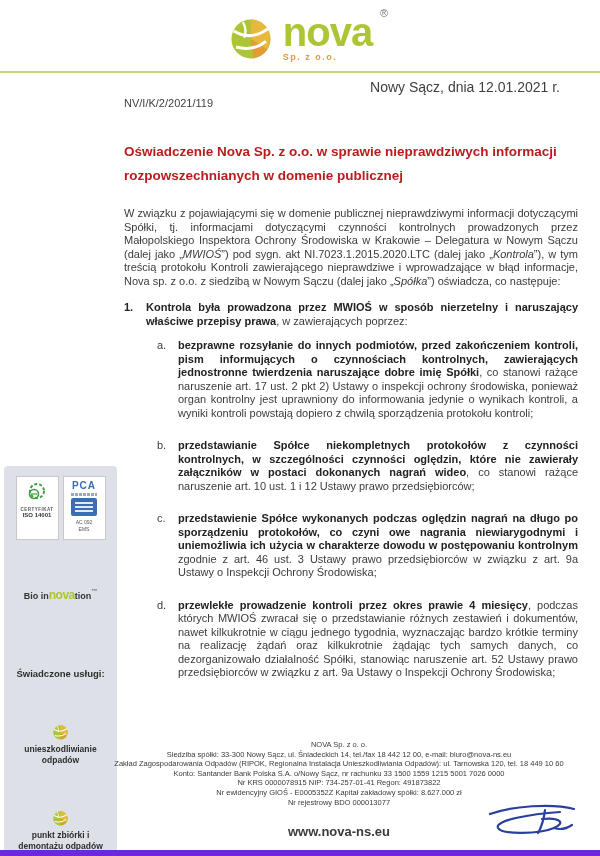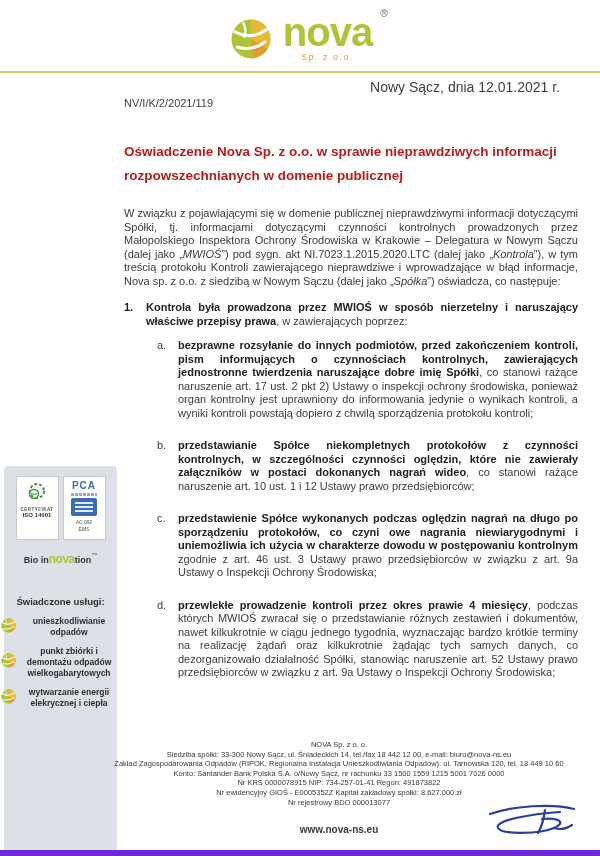--- a/index.html
+++ b/index.html
@@ -18,21 +18,21 @@
   body{font-family:"Liberation Sans","DejaVu Sans",sans-serif;color:var(--text-dark);}
   .page{position:relative;width:600px;height:856px;background:#fff;overflow:hidden;
         border-bottom:6px solid #6d28d9;}
 
   
   .logo-wrap{position:absolute;top:12px;left:0;width:100%;display:flex;justify-content:center;align-items:flex-start;}
   .emblem{width:46px;height:46px;margin-right:9px;margin-top:4px;}
   .logotype{position:relative;line-height:1;}
   .logotype .word{font-size:40px;font-weight:bold;letter-spacing:-1px;color:var(--logo-green);text-transform:lowercase;}
   .logotype .reg{position:absolute;top:-4px;right:-16px;font-size:11px;color:#777;font-weight:normal;}
-  .logotype .sub{display:block;text-align:center;font-size:9px;letter-spacing:1.5px;color:var(--logo-orange);font-weight:normal;margin-top:1px;}
+  .logotype .sub{display:block;text-align:left;font-size:9px;letter-spacing:1.5px;color:var(--logo-orange);font-weight:bold;margin-top:1px;}
   .rule{position:absolute;top:71px;left:0;width:100%;height:2px;background:var(--rule-green);}
 
   .date-line{position:absolute;top:79px;right:40px;font-size:14px;color:#3f3f3f;}
   .ref-number{position:absolute;top:97px;left:124px;font-size:11px;color:#3f3f3f;}
 
   
   .main{position:absolute;top:140px;left:124px;width:454px;font-size:11px;line-height:13.5px;color:#3b3b3b;}
   .doc-title{text-align:left;font-size:13.5px;font-weight:bold;line-height:24px;color:#b91c1c;margin-bottom:19px;}
   .intro{text-align:justify;margin-bottom:13px;}
   .intro i{font-style:italic;}
@@ -40,46 +40,46 @@
   .li{display:flex;margin-bottom:11px;}
   .li .marker{flex:0 0 22px;font-weight:bold;color:#222;}
   .li p{flex:1;text-align:justify;}
   .sub-items{margin-left:33px;}
   .sub-items .li{margin-bottom:19px;}
   .sub-items .li .marker{flex:0 0 21px;font-weight:normal;color:#3b3b3b;}
 
   
   .sidebar{position:absolute;left:4px;top:466px;width:113px;height:386px;background:var(--sidebar-bg);
            border-radius:4px;padding:10px 4px 6px;display:flex;flex-direction:column;align-items:center;
-           text-align:center;color:#2d2d2d;}
+           text-align:center;color:#2d2d2d;gap:36px;}
   .badges{display:flex;gap:4px;}
   .badge{width:43px;height:64px;background:#fff;border:1px solid #c9c9c9;display:flex;flex-direction:column;
          align-items:center;justify-content:flex-start;padding:3px 1px;}
   .badge .gear{width:24px;height:24px;}
   .badge .cap{font-size:4.5px;font-weight:bold;color:#555;letter-spacing:.5px;margin-top:3px;}
   .badge .iso{font-size:6px;font-weight:bold;color:#333;}
   .badge .pca{font-size:10px;font-weight:bold;color:var(--badge-blue);letter-spacing:1px;}
   .badge .pca-bars{width:26px;height:3px;background:repeating-linear-gradient(90deg,#9aa7b8 0 3px,#fff 3px 4px);margin:2px 0;}
   .badge .pca-box{width:26px;height:18px;background:var(--badge-blue);border-radius:2px;display:flex;flex-direction:column;
                   align-items:center;justify-content:center;gap:2px;}
   .badge .pca-box span{display:block;width:18px;height:2px;background:rgba(255,255,255,.85);}
   .badge .ac{font-size:5px;color:#555;margin-top:3px;line-height:1.3;}
   .bio{margin-top:12px;font-size:9px;font-weight:bold;color:#333;white-space:nowrap;}
   .bio .nv{font-size:12px;color:var(--logo-green);letter-spacing:-0.5px;}
   .bio .tm{font-size:6px;vertical-align:top;color:#666;}
   .services-title{margin-top:30px;font-size:9.5px;font-weight:bold;}
-  .service{margin-top:9px;display:flex;flex-direction:row;align-items:center;}
+  .service{margin-top:9px;display:flex;flex-direction:column;align-items:center;}
   .service .icon{width:17px;height:17px;margin-bottom:3px;}
   .service .label{font-size:8.5px;font-weight:bold;line-height:1.25;width:104px;}
 
   
   .footer{position:absolute;top:740px;left:104px;width:470px;text-align:center;font-size:7.5px;
           line-height:9.6px;color:#3a3a3a;}
   .footer .co{font-weight:normal;}
-  .website{position:absolute;top:824px;left:104px;width:470px;text-align:center;font-size:10px;
+  .website{position:absolute;top:824px;left:104px;width:470px;text-align:center;font-size:13px;
            font-weight:bold;color:#3a3a3a;}
   .signature{position:absolute;right:18px;bottom:6px;width:100px;height:42px;}
   .hidden-defs{position:absolute;width:0;height:0;overflow:hidden;}
 </style>
 </head>
 <body>
 
 <svg class="hidden-defs" aria-hidden="true">
   <defs>
     <g id="emblem-shape">

